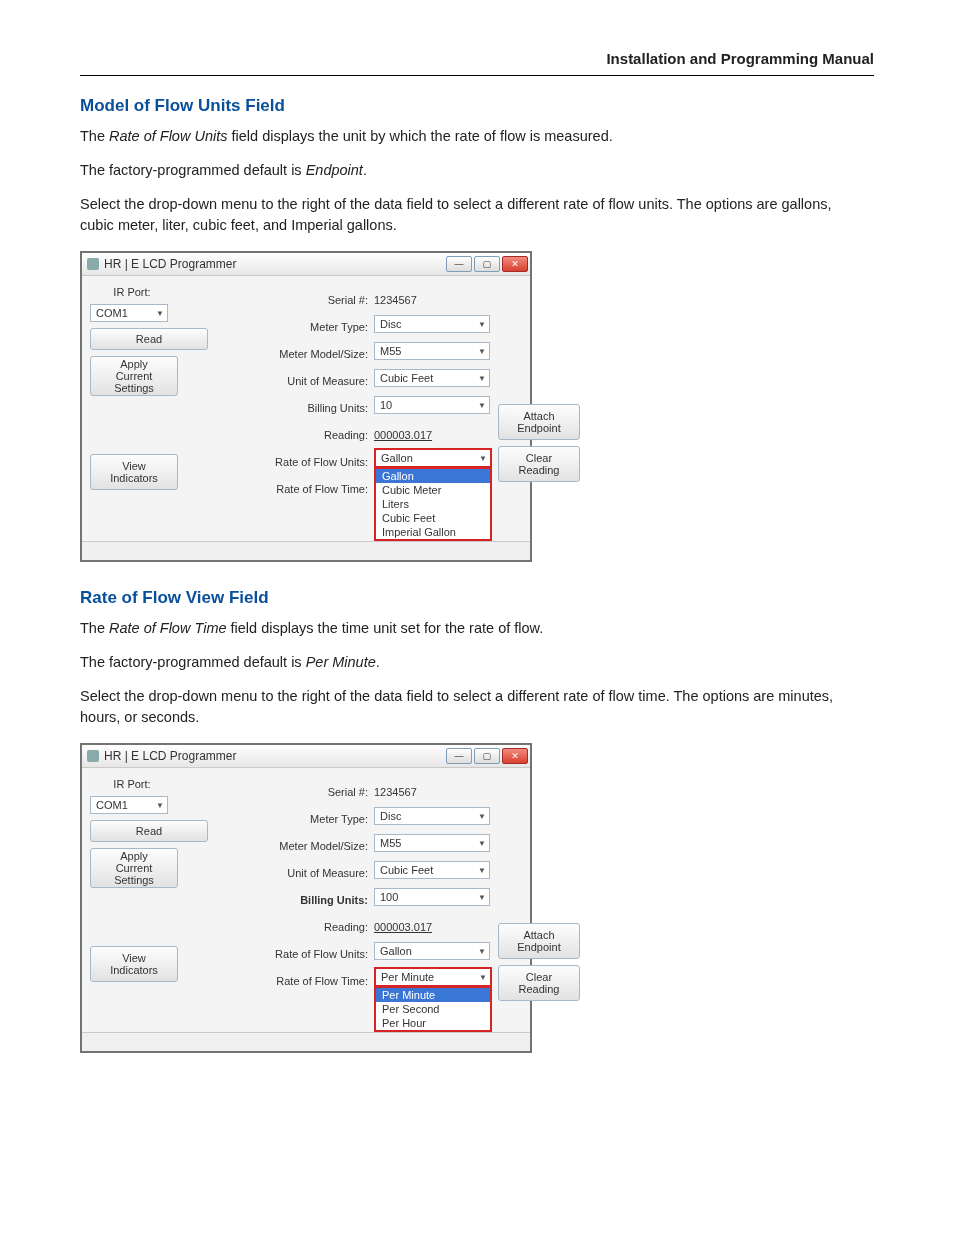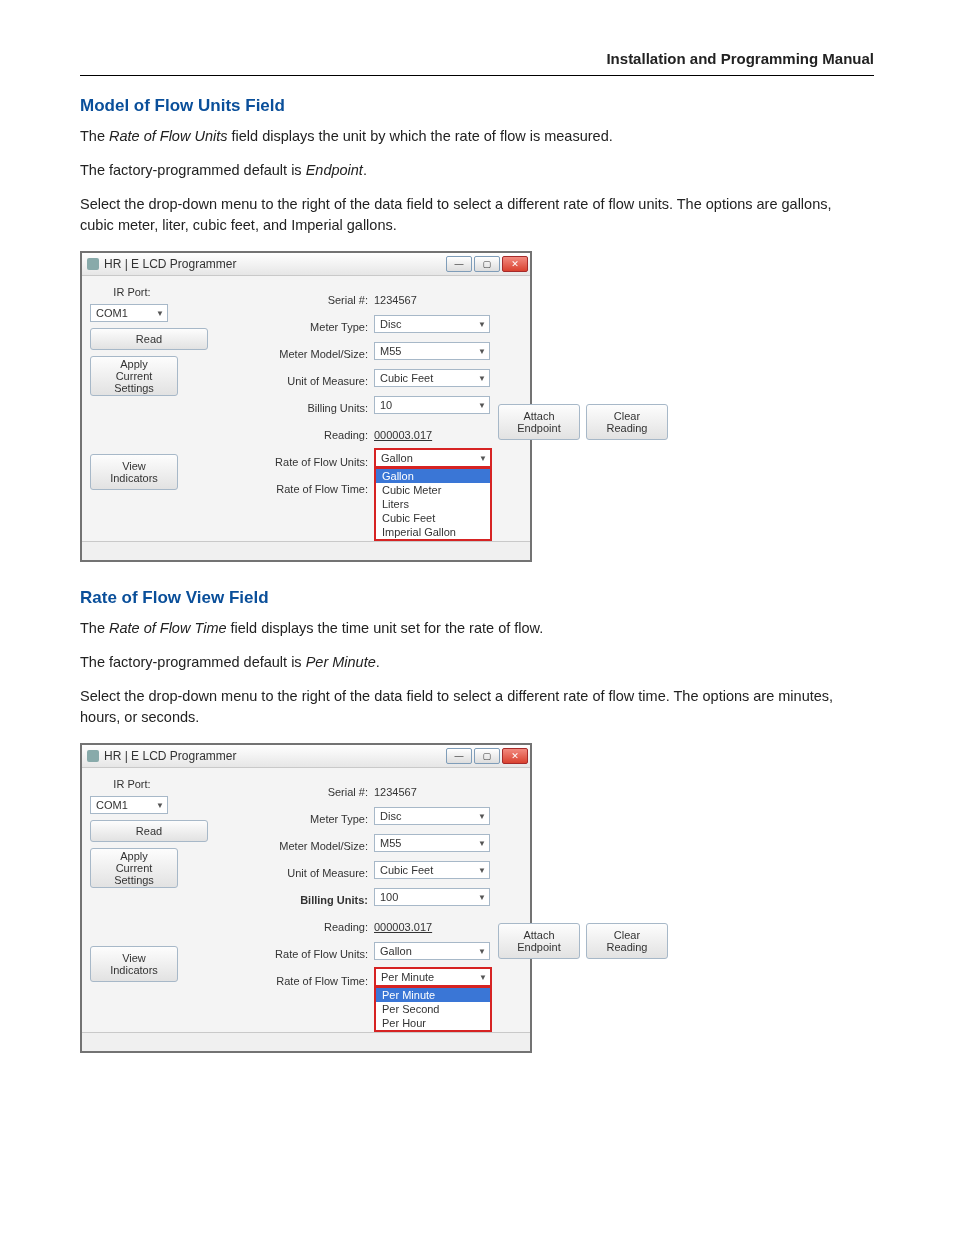--- a/index.html
+++ b/index.html
@@ -111,21 +111,21 @@
 
   .app-bottom {
     height:18px; border-top:1px solid #c9c9c9; background:#f0f0f0;
   }
 
   .bold { font-weight:bold; }
 
   .blank { height:20px;}
 
   .right-buttons-container{
-    display:flex;flex-direction:row;gap:6px;
+    display:flex;flex-direction:column;gap:6px;
     margin-top:118px;
   }
 </style>
 </head>
 <body>
 
 <div class="header-right">Installation and Programming Manual</div>
 
 <h2 class="section">Model of Flow Units Field</h2>
 <p>

